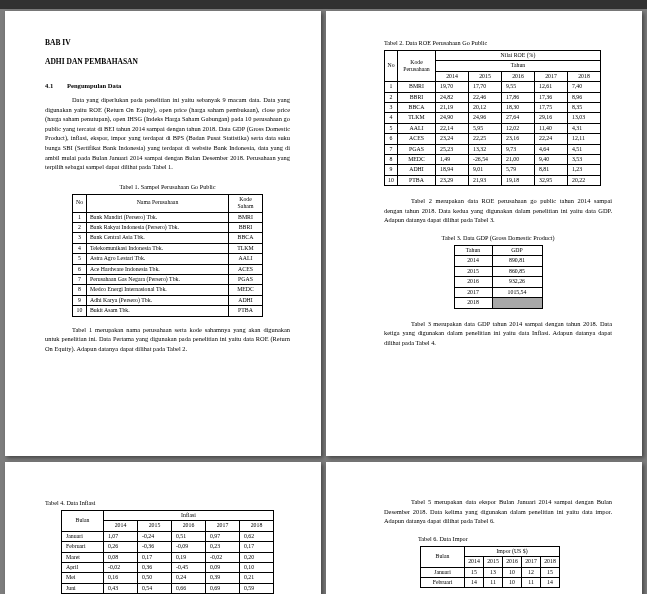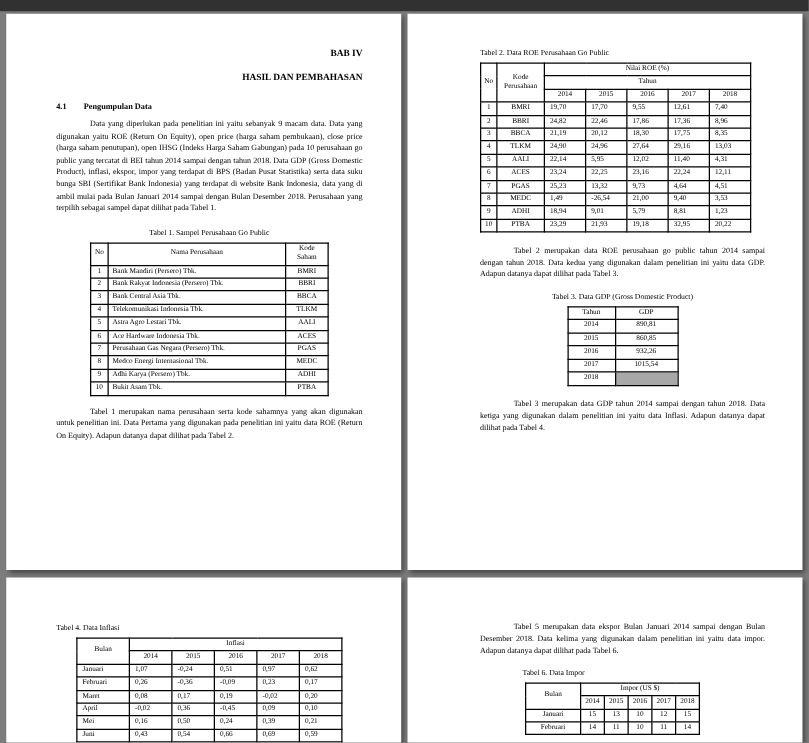--- a/index.html
+++ b/index.html
@@ -11,21 +11,21 @@
     font-family:"Liberation Serif","DejaVu Serif",serif;
     color:#000;
   }
   .topbar{position:absolute;top:0;left:0;width:647px;height:9px;background:#313131}
   .page{position:absolute;background:#fff;box-shadow:2px 2px 4px rgba(0,0,0,.45)}
   #page1{left:5px;top:11px;width:316px;height:445px;padding:26px 31px 0 40px}
   #page2{left:326px;top:11px;width:316px;height:445px;padding:27px 30px 0 58px}
   #page3{left:5px;top:462px;width:316px;height:400px;padding:36px 31px 0 40px}
   #page4{left:326px;top:462px;width:316px;height:400px;padding:35px 30px 0 58px}
 
-  .chapter-title{text-align:right;font-weight:bold;font-size:7.5px;line-height:11px}
+  .chapter-title{text-align:left;font-weight:bold;font-size:7.5px;line-height:11px}
   .chapter-title.first{margin-bottom:8px}
   .chapter-title.second{margin-bottom:14px}
 
   .section-heading{font-weight:bold;font-size:6.6px;line-height:10px;margin-bottom:4px}
   .section-heading .num{display:inline-block;width:22px}
 
   .para{font-size:6.4px;line-height:9.6px;text-align:justify;text-indent:27px}
   #page1 .para.p1{margin-bottom:10px}
   #page1 .para.p2{margin-top:8px}
   #page2 .para{margin-top:10px;margin-bottom:8px}
@@ -64,21 +64,21 @@
   #table6 .c-bulan{width:44px}
   #table6 .c-yr{width:19px}
 </style>
 </head>
 <body>
 
 <div class="topbar"></div>
 
 <div class="page" id="page1">
   <div class="chapter-title first">BAB IV</div>
-  <div class="chapter-title second">HASIL DAN PEMBAHASAN</div>
+  <div class="chapter-title second">ADHI DAN PEMBAHASAN</div>
   <div class="section-heading">
     <span class="num">4.1</span><span>Pengumpulan Data</span>
   </div>
   <div class="para p1">Data yang diperlukan pada penelitian ini yaitu sebanyak 9 macam data. Data yang digunakan yaitu ROE (Return On Equity), open price (harga saham pembukaan), close price (harga saham penutupan), open IHSG (Indeks Harga Saham Gabungan) pada 10 perusahaan go public yang tercatat di BEI tahun 2014 sampai dengan tahun 2018. Data GDP (Gross Domestic Product), inflasi, ekspor, impor yang terdapat di BPS (Badan Pusat Statistika) serta data suku bunga SBI (Sertifikat Bank Indonesia) yang terdapat di website Bank Indonesia, data yang di ambil mulai pada Bulan Januari 2014 sampai dengan Bulan Desember 2018. Perusahaan yang terpilih sebagai sampel dapat dilihat pada Tabel 1.</div>
   <div class="caption center">Tabel 1. Sampel Perusahaan Go Public</div>
   <table id="table1">
     <thead>
       <tr>
         <th class="c-no">No</th>
         <th class="c-name">Nama Perusahaan</th>

